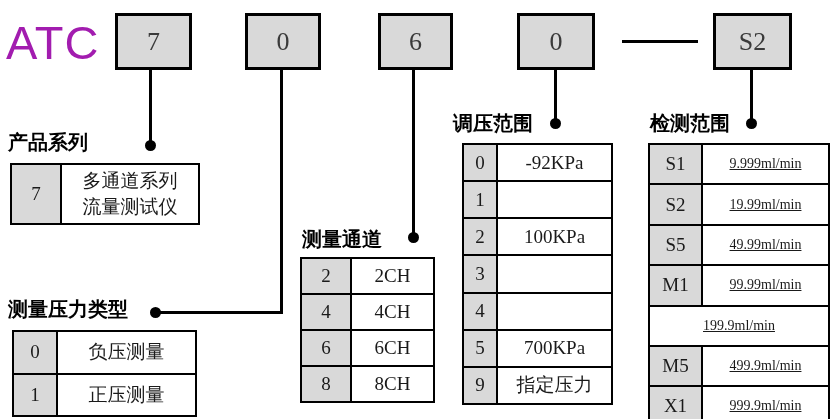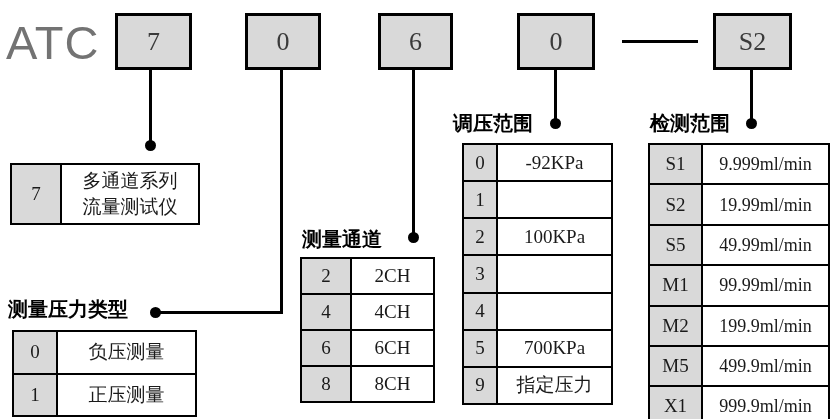--- a/index.html
+++ b/index.html
@@ -13,21 +13,21 @@
     color: #000;
   }
 
   
   .prefix {
     position: absolute;
     left: 6px; top: 19px;
     font-family: "Liberation Sans", sans-serif;
     font-size: 47px;
     letter-spacing: 1px;
-    color: #737373;
+    color: #a21caf;
     line-height: 1;
   }
   .code-box {
     position: absolute;
     top: 13px;
     height: 57px;
     box-sizing: border-box;
     background: #d9d9d9;
     border: 3px solid #000;
     display: flex;
@@ -106,21 +106,21 @@
   .t-product        { left: 10px;  top: 163px; width: 190px; height: 62px; }
   .t-product .code  { width: 50px; }
   .t-pressure-type       { left: 12px;  top: 330px; width: 185px; height: 87px; }
   .t-pressure-type .code { width: 44px; }
   .t-channels        { left: 300px; top: 257px; width: 135px; height: 146px; }
   .t-channels .code  { width: 50px; }
   .t-pressure-range       { left: 462px; top: 143px; width: 151px; height: 262px; }
   .t-pressure-range .code { width: 34px; }
   .t-detection        { left: 648px; top: 143px; width: 182px; height: 325px; }
   .t-detection .code  { width: 53px; }
-  .t-detection .val   { font-size: 18px; }
+  .t-detection .val   { font-size: 14px; text-decoration: underline; }
 </style>
 </head>
 <body>
 
 <div id="stage">
 
   <div class="prefix">ATC</div>
   <div class="code-box box-1">7</div>
   <div class="code-box box-2">0</div>
   <div class="code-box box-3">6</div>
@@ -137,20 +137,21 @@
 
   <div class="line" style="left:412px; top:70px; width:3px; height:166px;"></div>
   <div class="dot" style="left:408px; top:232px;"></div>
 
   <div class="line" style="left:554px; top:70px; width:3px; height:52px;"></div>
   <div class="dot" style="left:550px; top:118px;"></div>
 
   <div class="line" style="left:750px; top:70px; width:3px; height:52px;"></div>
   <div class="dot" style="left:746px; top:118px;"></div>
 
+  <div class="sec-title" style="left:8px; top:130px;">产品系列</div>
   <div class="sec-title" style="left:8px; top:297px;">测量压力类型</div>
   <div class="sec-title" style="left:453px; top:111px;">调压范围</div>
   <div class="sec-title" style="left:302px; top:227px;">测量通道</div>
   <div class="sec-title" style="left:650px; top:111px;">检测范围</div>
 
   <div class="spec-table t-product">
 
       <div class="row">
         <div class="code">7</div>
         <div class="val">多通道系列
@@ -245,21 +246,20 @@
         <div class="code">S5</div>
         <div class="val">49.99ml/min</div>
       </div>
 
       <div class="row">
         <div class="code">M1</div>
         <div class="val">99.99ml/min</div>
       </div>
 
       <div class="row">
-        <div class="code">M2</div>
         <div class="val">199.9ml/min</div>
       </div>
 
       <div class="row">
         <div class="code">M5</div>
         <div class="val">499.9ml/min</div>
       </div>
 
       <div class="row">
         <div class="code">X1</div>

